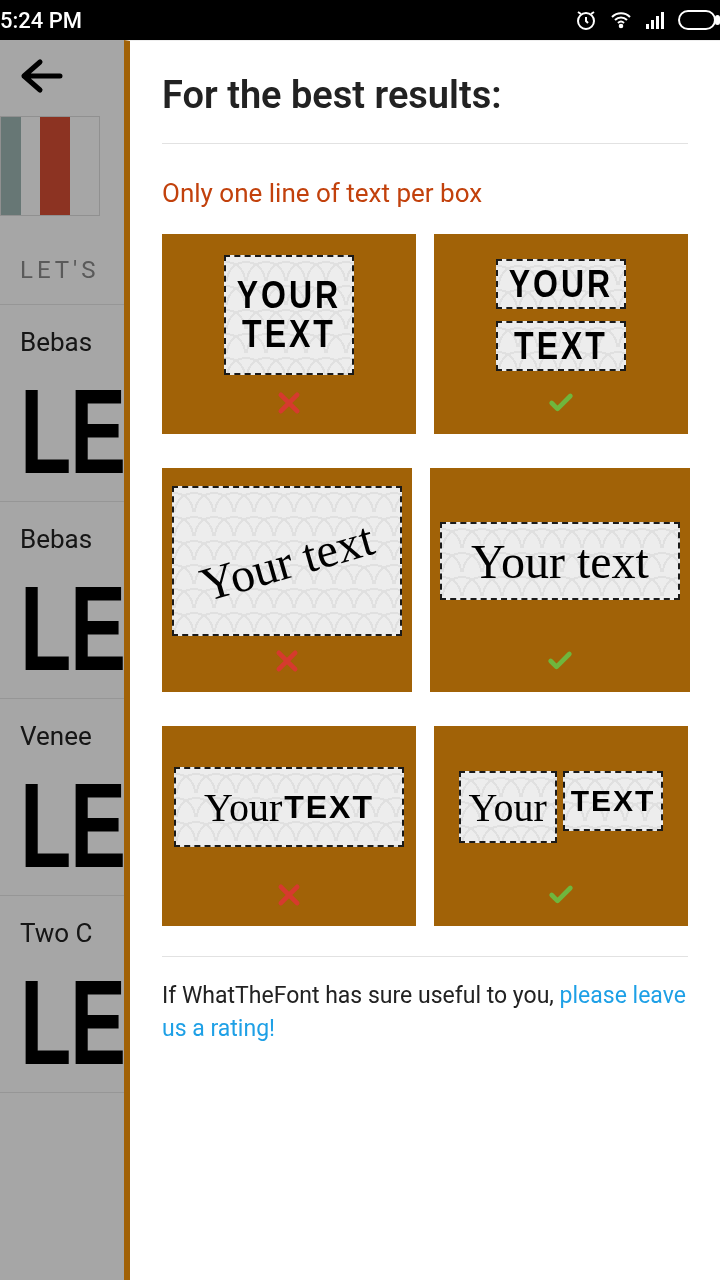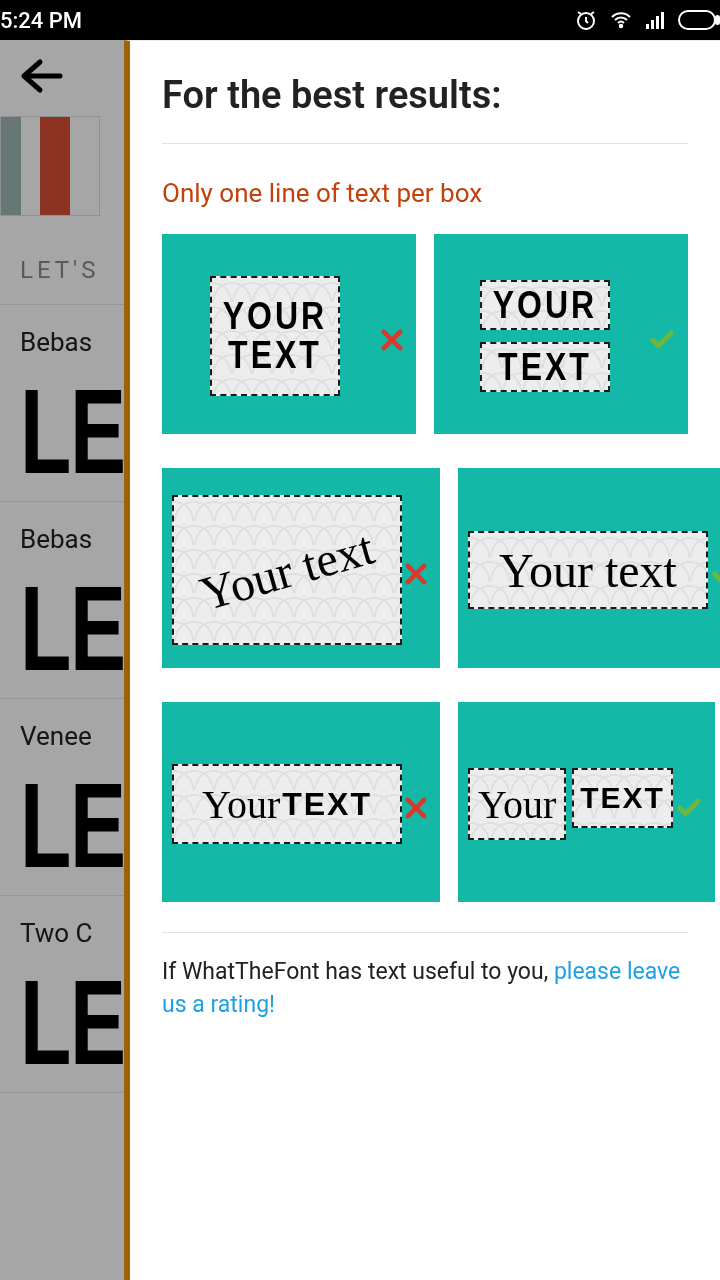--- a/index.html
+++ b/index.html
@@ -85,24 +85,24 @@
     font-size: 38px;
     font-weight: 600;
     color: #222;
     padding-bottom: 26px;
     border-bottom: 1px solid #e2e2e2;
   }
   .tip { padding-top: 34px; }
   .tip-title { font-size: 26px; color: #c2410c; margin-bottom: 26px; }
   .tip-row { display: flex; gap: 18px; }
   .tip-card {
-    background: #14b8a6;
+    background: #a16207;
     flex: 1;
     display: flex;
-    flex-direction: row;
+    flex-direction: column;
     align-items: center;
     justify-content: space-between;
     padding: 18px 10px 14px;
     min-height: 200px;
   }
   .card-illus {
     flex: 1;
     display: flex;
     align-items: center;
     justify-content: center;
@@ -328,16 +328,16 @@
           <div class="card-mark">
             <svg width="32" height="28" viewBox="0 0 24 24" fill="none" stroke="#6fb63d" stroke-width="4" stroke-linecap="round" stroke-linejoin="round">
                 <path d="M4 12l5 5L20 6"></path>
               </svg>
           </div>
         </div>
       </div>
     </div>
 
     <div class="footer-text">
-      <span>If WhatTheFont has text useful to you, </span><a href="#">please leave us a rating!</a>
+      <span>If WhatTheFont has sure useful to you, </span><a href="#">please leave us a rating!</a>
     </div>
   </div>
 </div>
 
 </body></html>

